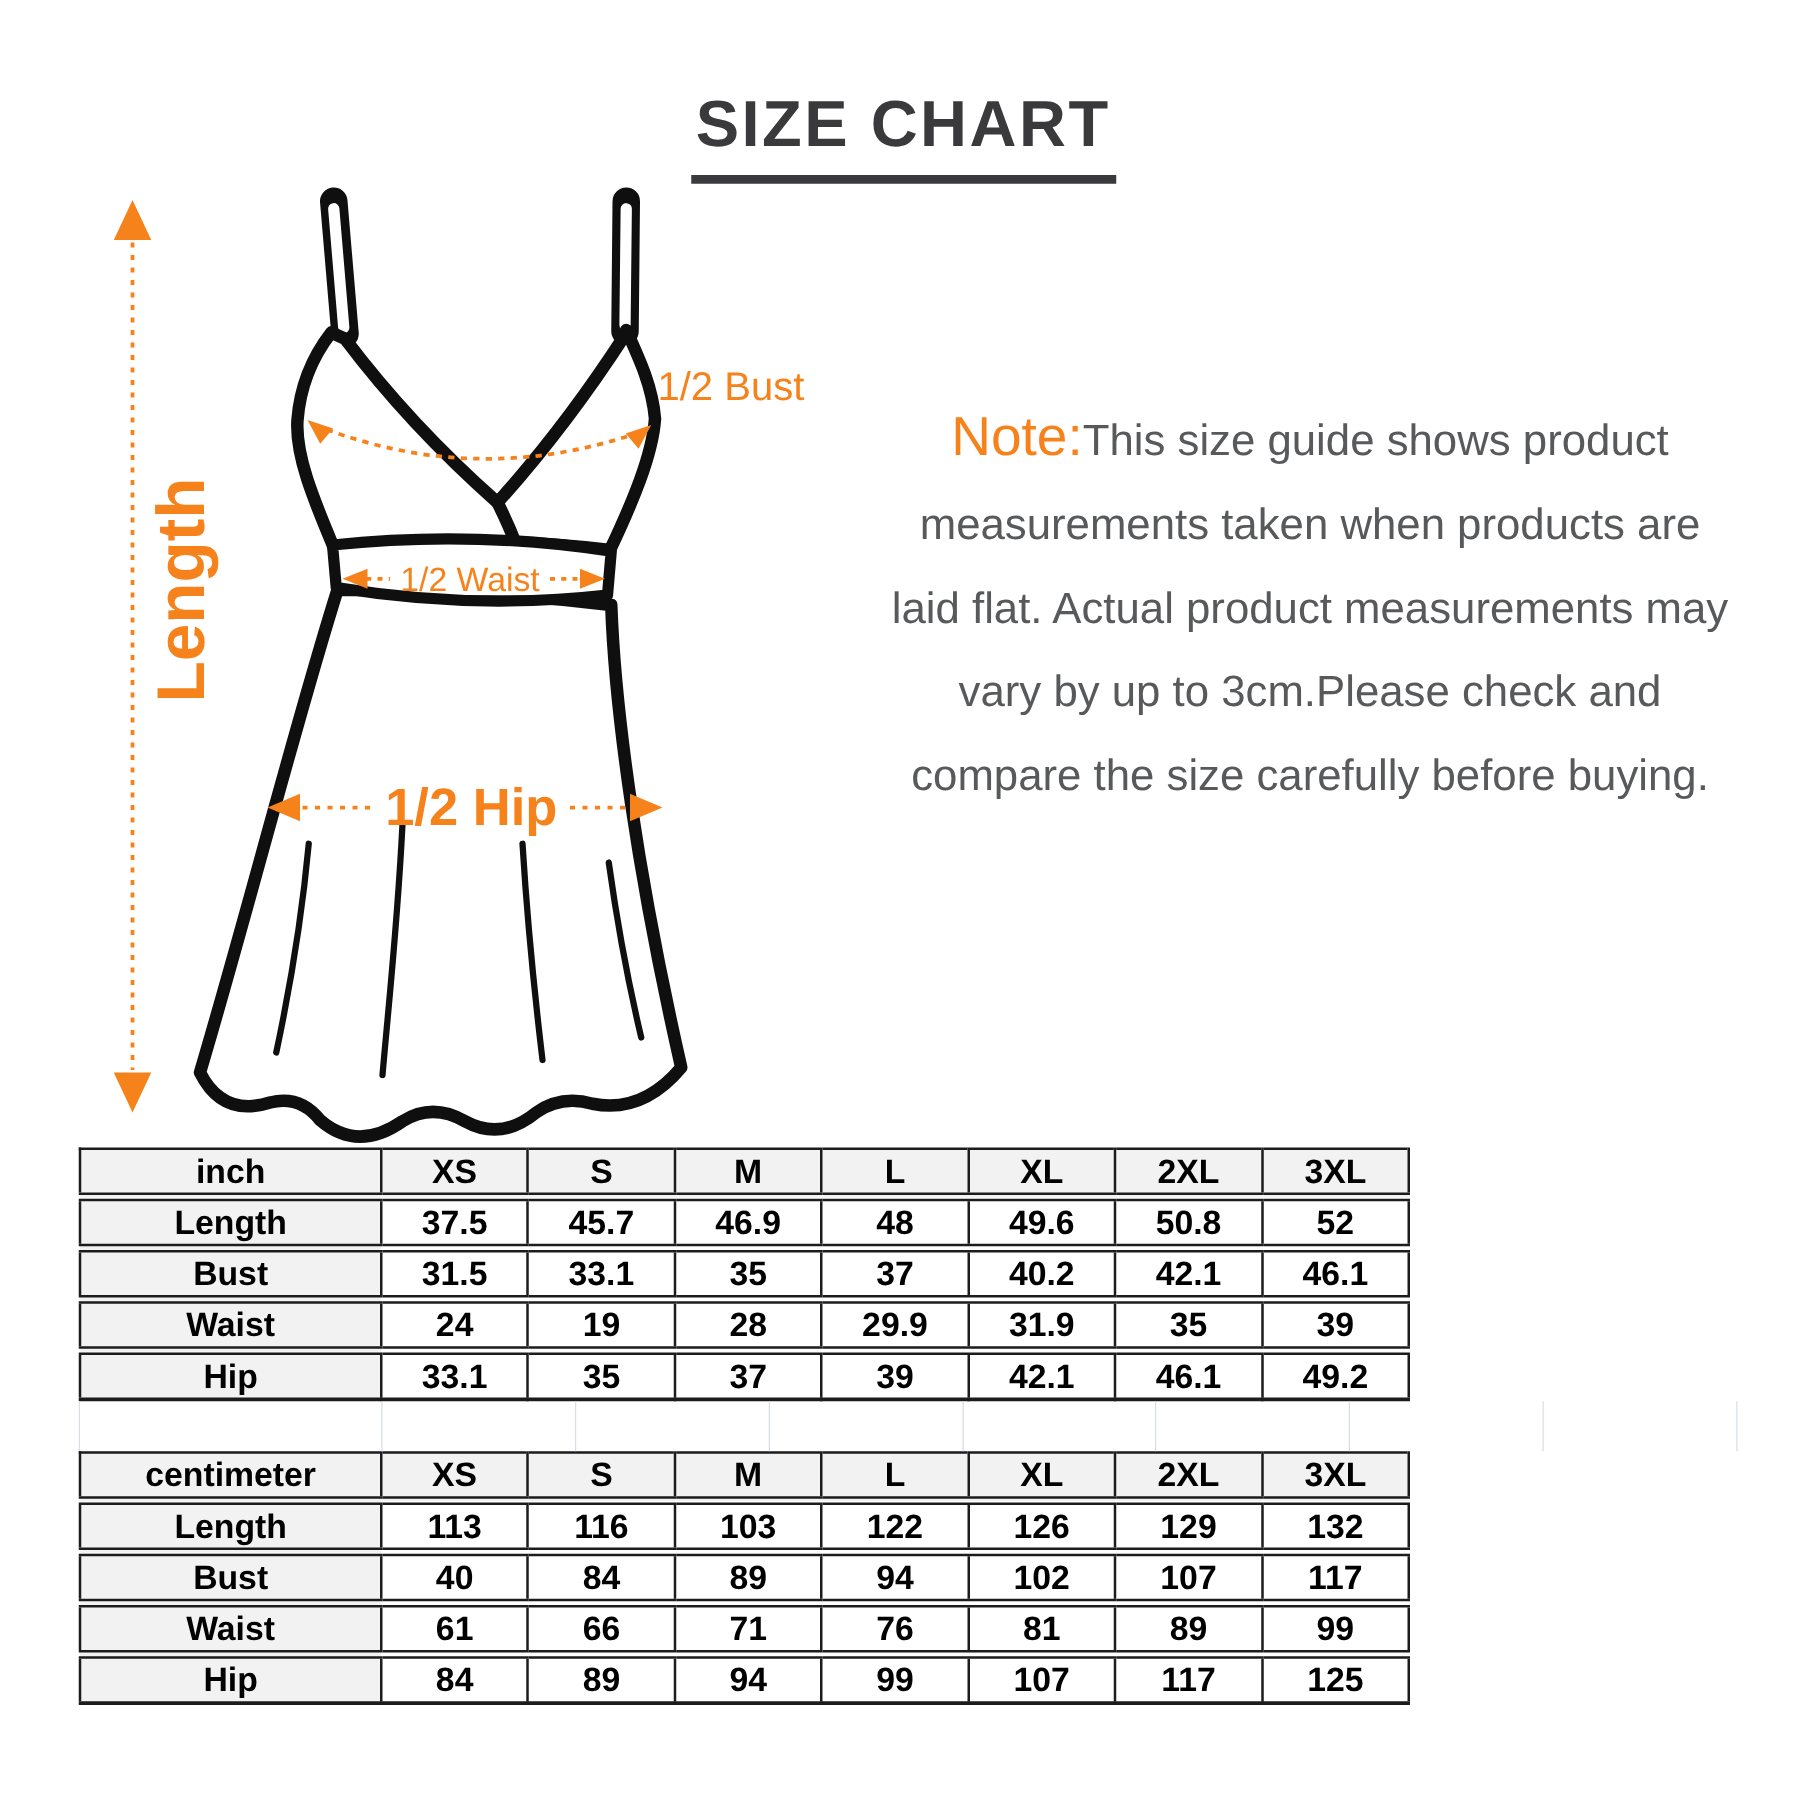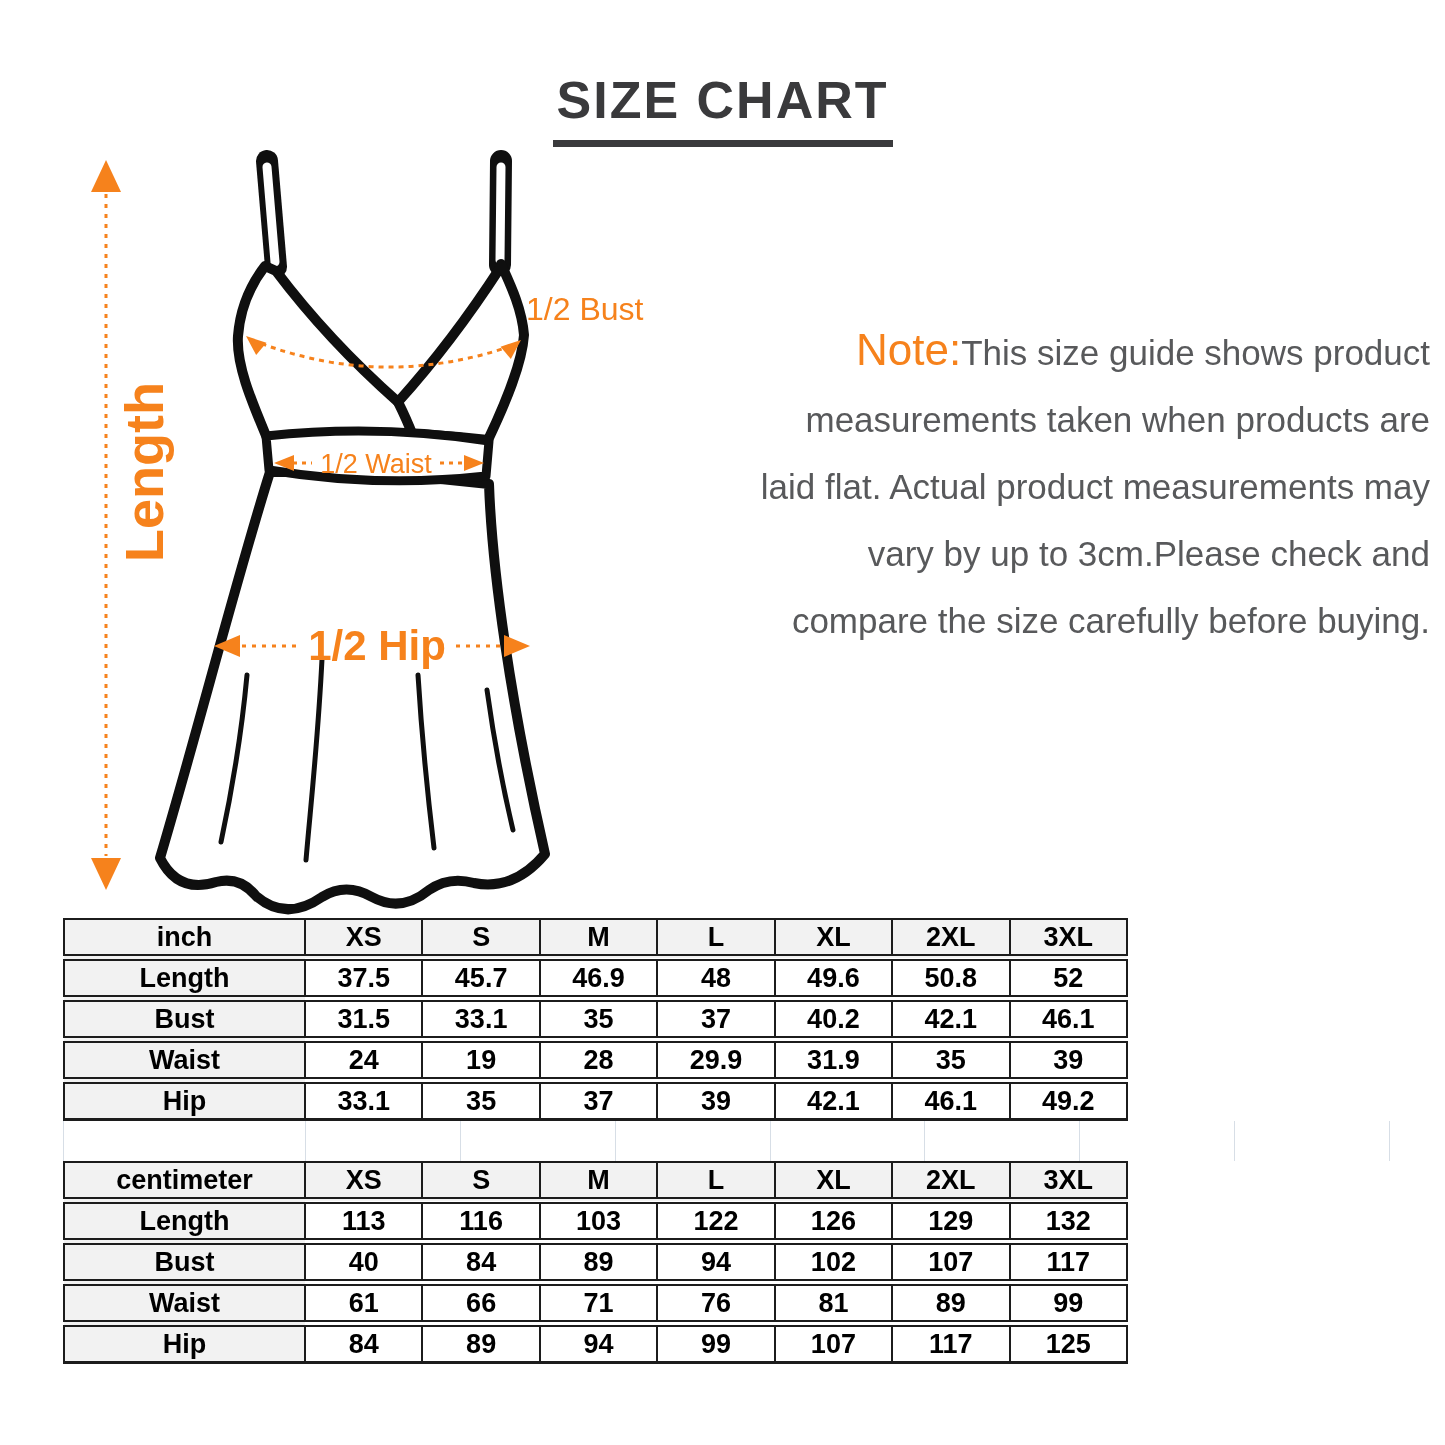--- a/index.html
+++ b/index.html
@@ -8,22 +8,22 @@
 
   
   .title-wrap{position:absolute;top:58px;left:0;width:100%;text-align:center;margin-top:12px;}
   .title-wrap h1{display:inline-block;margin:0;font-size:52px;font-weight:bold;color:#3a3a3c;
                  letter-spacing:2px;border-bottom:7px solid #3a3a3c;padding:0 4px 10px 4px;}
 
   
   svg.dress{position:absolute;left:60px;top:140px;}
 
   
-  .note{position:absolute;left:746px;top:316px;width:684px;font-size:35px;line-height:67px;
-        color:#58595b;text-align:right;}
+  .note{position:absolute;left:706px;top:316px;width:684px;font-size:35px;line-height:67px;
+        color:#58595b;text-align:center;}
   .note .note-label{font-size:44px;color:#f6821c;}
 
   
   .tables{position:absolute;left:63px;top:918px;width:1327px;}
   table.size-table{border-collapse:collapse;table-layout:fixed;width:1065px;
         font-size:27px;font-weight:bold;color:#000;
         border:2px solid #1c1c1c;border-bottom:3px solid #1c1c1c;}
   .size-table th,.size-table td{height:34px;padding:0;text-align:center;vertical-align:middle;
         border-right:2px solid #1c1c1c;border-bottom:7px double #1c1c1c;}
   .size-table th{background:#f2f2f2;}

